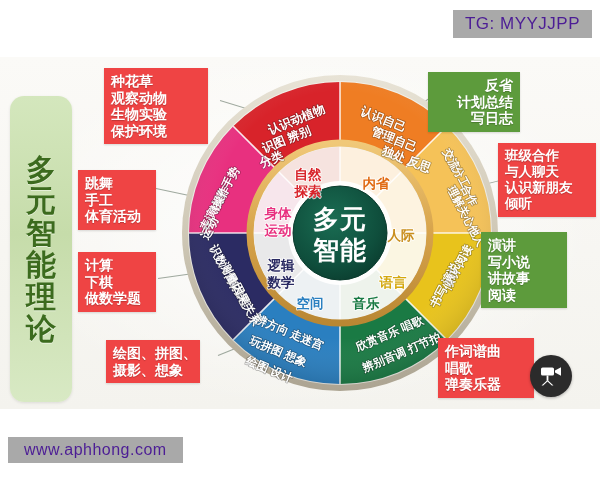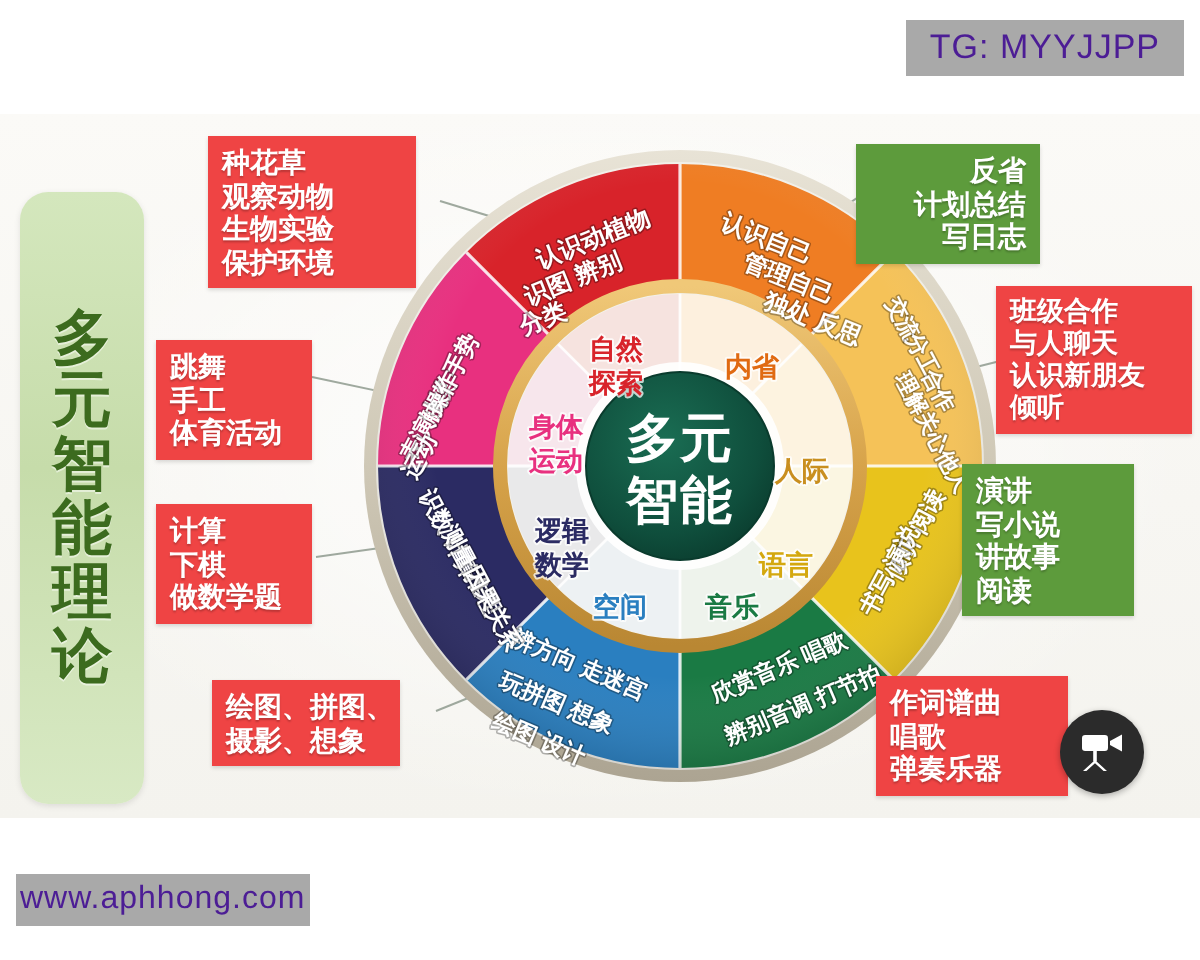--- a/index.html
+++ b/index.html
@@ -20,21 +20,21 @@
     content:"";position:absolute;left:0;top:0;width:600px;height:352px;
     background:radial-gradient(ellipse at 50% 48%,rgba(255,255,255,.85) 0%,rgba(246,245,240,0) 70%);
   }
 
   
   .wm{
     position:absolute;background:#a9a9a9;color:#4c1d95;
     letter-spacing:.5px;display:flex;align-items:center;justify-content:center;
   }
   #wm-tg{right:8px;top:10px;padding:4px 12px;font-size:17px;}
-  #wm-site{left:8px;top:437px;padding:4px 2px;font-size:16px;}
+  #wm-site{left:8px;top:437px;padding:4px 16px;font-size:16px;}
 
   
   #title-panel{
     position:absolute;left:10px;top:96px;width:62px;height:306px;
     background:linear-gradient(180deg,#d4e7bd 0%,#c6dcaa 45%,#d8e9c4 100%);
     border-radius:14px;
     box-shadow:0 1px 3px rgba(0,0,0,.10);
   }
   #title-panel .vtext{
     position:absolute;left:0;top:0;width:62px;height:306px;

